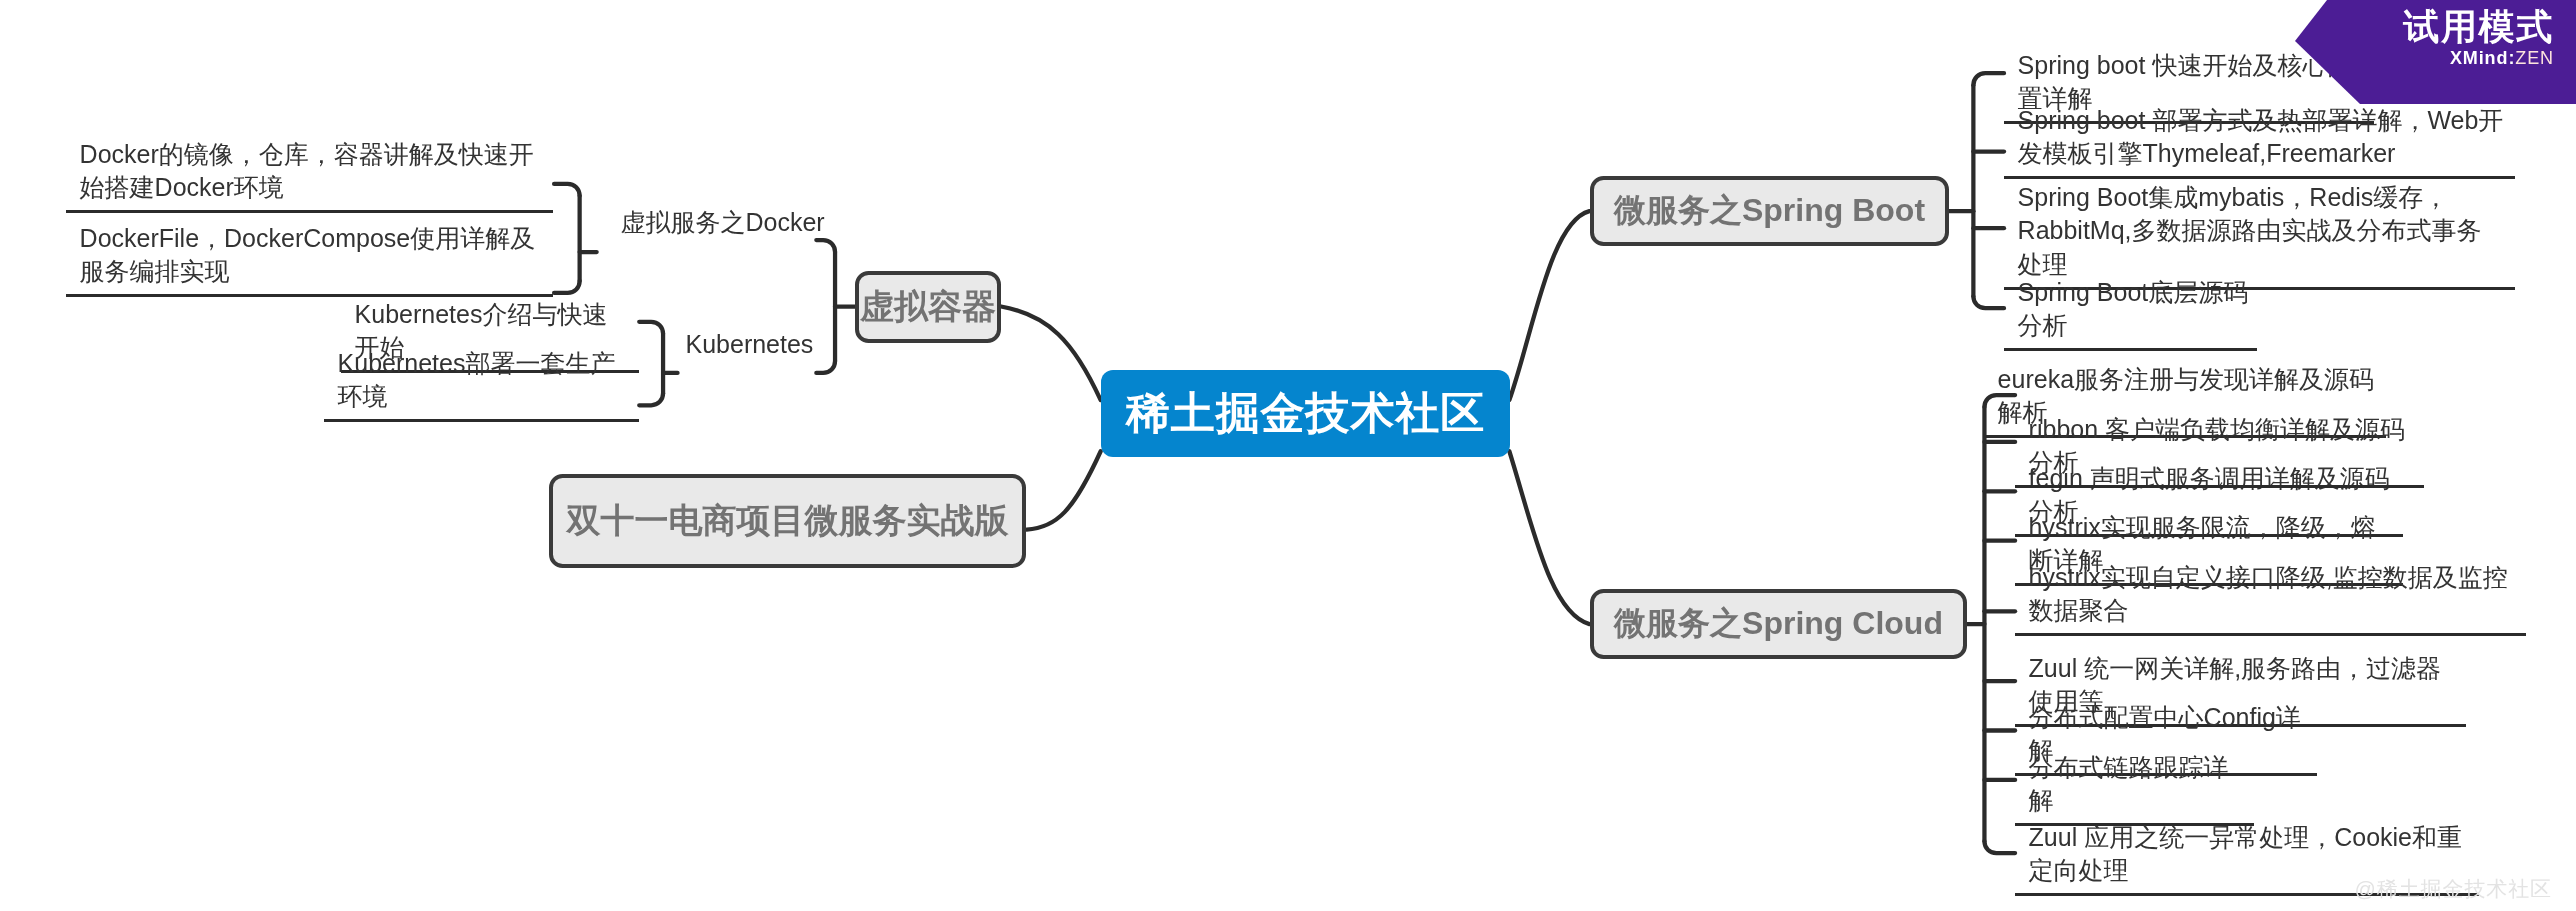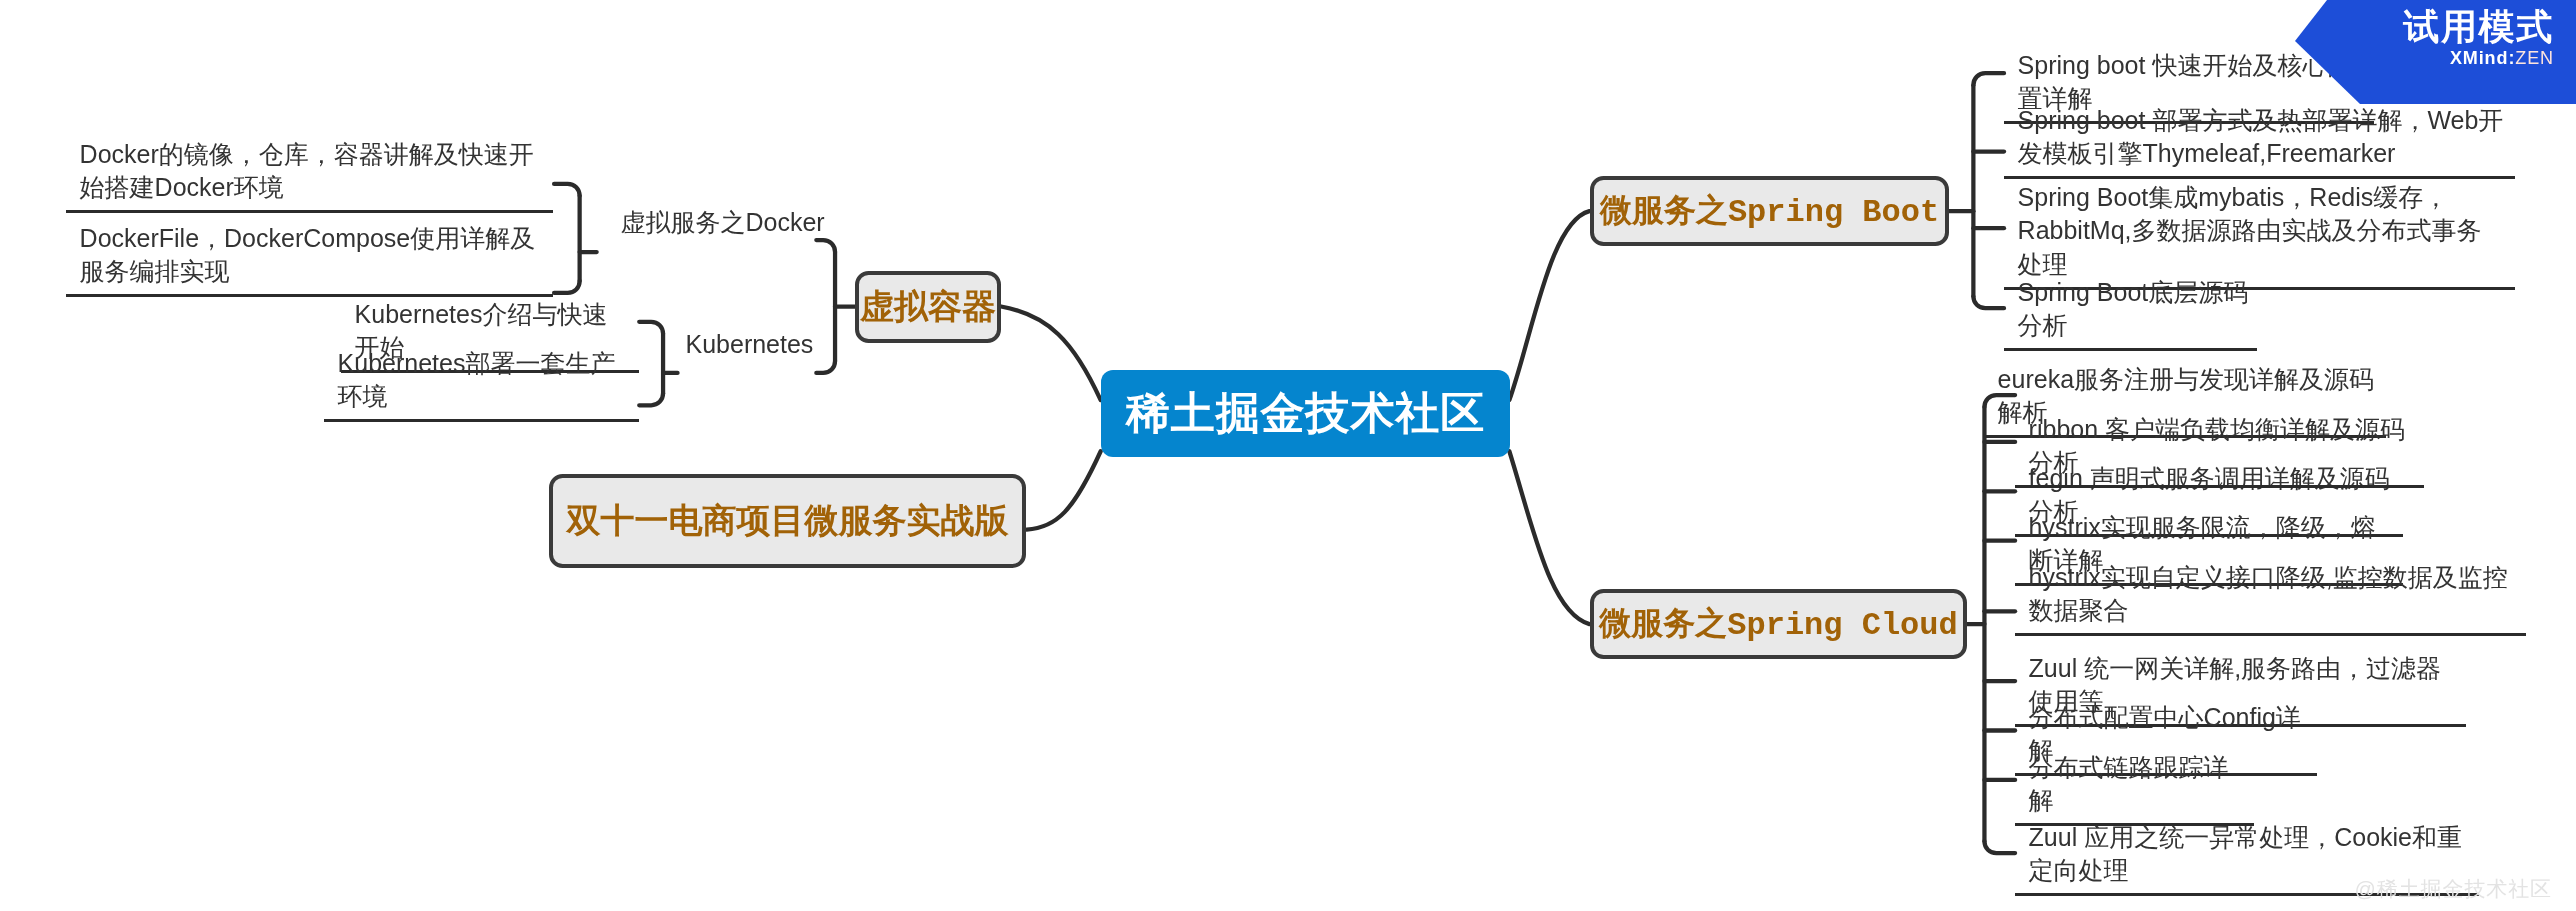--- a/index.html
+++ b/index.html
@@ -14,26 +14,25 @@
   #canvas{position:absolute;left:0;top:0;width:2576px;height:911px;}
   svg.links{position:absolute;left:0;top:0;width:2576px;height:911px;pointer-events:none;}
 
   
   .node{position:absolute;box-sizing:border-box;}
 
   .boxnode{
     background:#e9e9e9;
     border:4.3px solid #3a3a3a;
     border-radius:13.6px;
-    color:#a16207;
+    color:#737373;
     font-weight:bold;
     display:flex;align-items:center;justify-content:center;
     letter-spacing:0px;
     white-space:nowrap;
-    font-family:Liberation Mono, monospace;
   }
 
   .rootnode{
     background:#0585ce;
     border-radius:12px;
     color:#ffffff;
     font-weight:bold;
     display:flex;align-items:center;justify-content:center;
     font-size:44px;
     letter-spacing:0.9px;
@@ -59,21 +58,21 @@
     padding:1.7px 6.8px 4.3px 8.5px;
     box-sizing:border-box;
     white-space:nowrap;
   }
 
   
   .trial{
     position:absolute;
     right:0;top:0;
     width:281px;height:104px;
-    background:#1d4ed8;
+    background:#4c1d95;
     color:#ffffff;
     -webkit-clip-path:polygon(32px 0,281px 0,281px 104px,65px 104px,0 41px);
     clip-path:polygon(32px 0,281px 0,281px 104px,65px 104px,0 41px);
     text-align:right;
     padding:6.8px 22px 0 0;
     box-sizing:border-box;
   }
   .trial .t1{font-size:36px;font-weight:bold;letter-spacing:1.7px;line-height:1.1;}
   .trial .t2{font-size:18px;font-weight:bold;letter-spacing:0.9px;margin-top:1.7px;}
   .trial .t2 .zen{font-weight:normal;color:#fde4de;}

